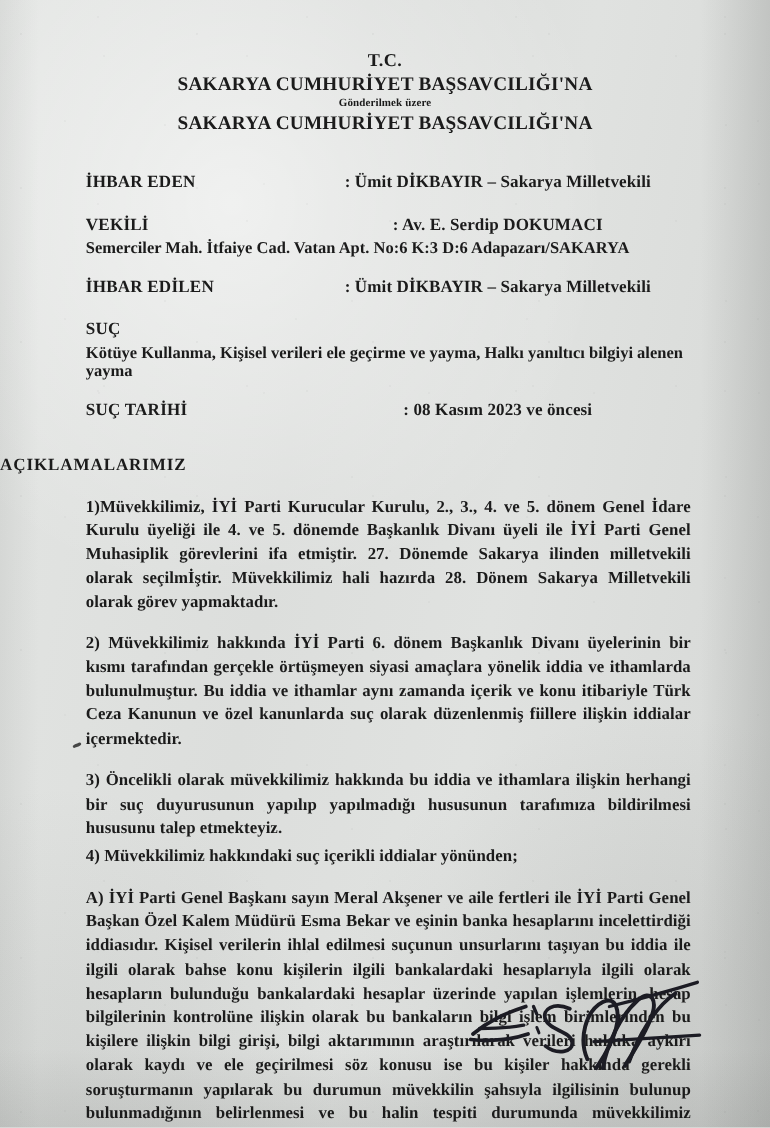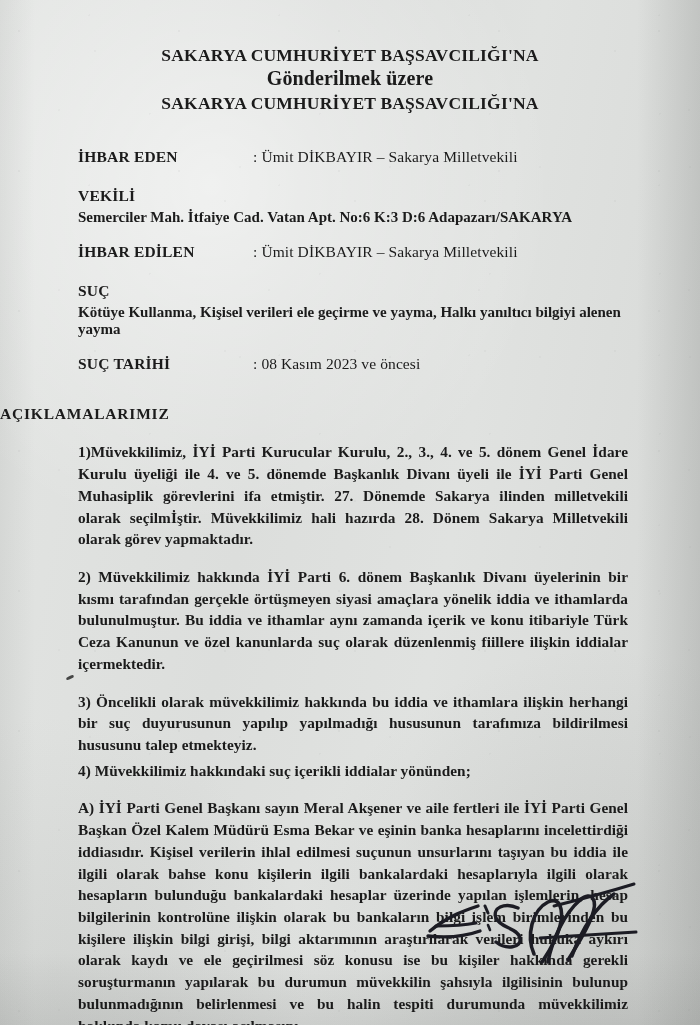--- a/index.html
+++ b/index.html
@@ -68,21 +68,21 @@
     font-size: 16.5px;
     letter-spacing: 0.4px;
   }
   .h-main {
     font-weight: bold;
     font-size: 17.5px;
     letter-spacing: 0.2px;
   }
   .h-sub {
     font-weight: bold;
-    font-size: 20px;
+    font-size: 10px;
     letter-spacing: 0.1px;
   }
 
   
   .fields {
     margin: 34px 0 0 0;
     padding: 0 48px 0 78px;
   }
   .field-row {
     display: flex;
@@ -92,23 +92,24 @@
   .field-label {
     width: 175px;
     flex: 0 0 175px;
     font-weight: bold;
     font-size: 15.5px;
     letter-spacing: 0.2px;
     white-space: nowrap;
   }
   .field-value {
     flex: 1;
-    font-weight: normal;
+    font-weight: bold;
     font-size: 15.5px;
     letter-spacing: 0.1px;
+    text-align: center;
   }
   .field-cont {
     font-size: 15px;
     font-weight: bold;
     letter-spacing: 0px;
     margin-top: 1px;
   }
   .gap-md { height: 17px; }
 
   
@@ -165,36 +166,38 @@
 </head>
 <body>
 
 <div class="paper"></div>
 <div class="grain"></div>
 <div class="edge-shade"></div>
 
 <div class="sheet">
 
   <div class="header">
+    <div class="h-tc">T.C.</div>
     <div class="h-main">SAKARYA CUMHURİYET BAŞSAVCILIĞI'NA</div>
     <div class="h-sub">Gönderilmek üzere</div>
     <div class="h-main">SAKARYA CUMHURİYET BAŞSAVCILIĞI'NA</div>
   </div>
 
   <div class="fields">
 
     <div class="field-row">
       <div class="field-label">İHBAR EDEN</div>
       <div class="field-value">: Ümit DİKBAYIR – Sakarya Milletvekili</div>
     </div>
 
     <div class="gap-md"></div>
 
     <div class="field-row">
       <div class="field-label">VEKİLİ</div>
+      <div class="field-value">: Av. E. Serdip DOKUMACI</div>
     </div>
     <div class="field-cont">Semerciler Mah. İtfaiye Cad.  Vatan Apt. No:6 K:3 D:6 Adapazarı/SAKARYA</div>
 
     <div class="gap-md"></div>
 
     <div class="field-row">
       <div class="field-label">İHBAR EDİLEN</div>
       <div class="field-value">: Ümit DİKBAYIR – Sakarya Milletvekili</div>
     </div>
 

